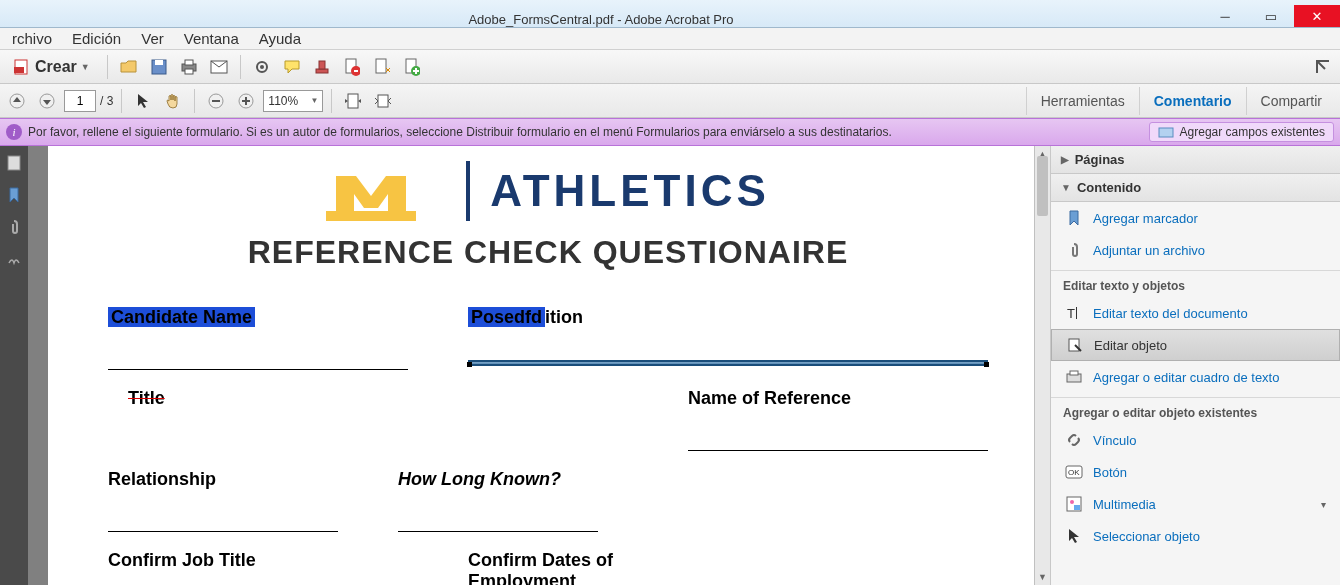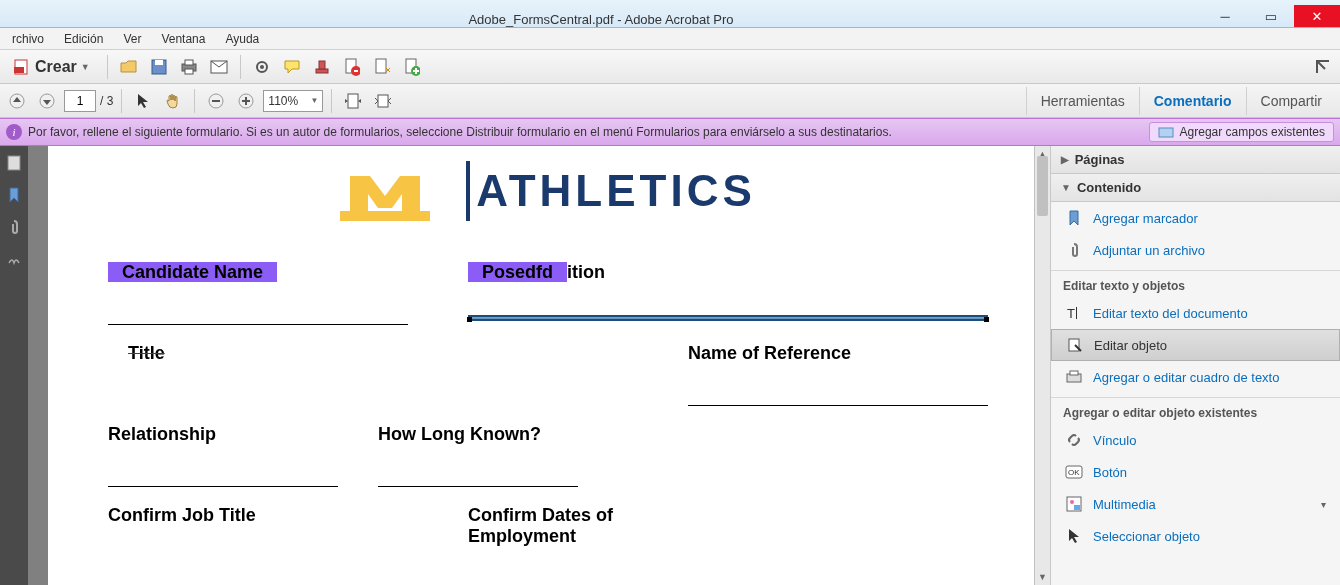--- a/index.html
+++ b/index.html
@@ -8,21 +8,21 @@
 
 .titlebar { height: 28px; background: linear-gradient(#e8f3fb,#d7e9f7); display: flex; align-items: flex-end; border-bottom: 1px solid #9fb8cc; }
 .titlebar .title { flex: 1; text-align: center; font-size: 13px; color: #333; }
 .winbtns { display: flex; }
 .winbtn { width: 46px; height: 22px; display: flex; align-items: center; justify-content: center; font-size: 13px; }
 .winbtn.close { background: #e81123; color: #fff; }
 .winbtn.min,.winbtn.max { color: #333; }
 
 
 .menubar { height: 22px; background: #f3f3f3; display: flex; align-items: center; padding: 0 2px; border-bottom: 1px solid #d0d0d0; }
-.menubar span { padding: 2px 10px; font-size: 12px; }
+.menubar span { padding: 2px 10px; font-size: 15px; }
 
 
 .toolbar { height: 34px; background: linear-gradient(#f8f8f8,#e9e9e9); border-bottom: 1px solid #c8c8c8; display: flex; align-items: center; padding: 0 4px; gap: 4px; }
 .sep { width: 1px; height: 24px; background: #c8c8c8; margin: 0 4px; }
 .tbtn { width: 26px; height: 26px; display: flex; align-items: center; justify-content: center; border: 1px solid transparent; border-radius: 3px; }
 .crear-btn { display: flex; align-items: center; gap: 4px; padding: 0 8px; height: 26px; border: 1px solid transparent; border-radius: 3px; }
 .crear-btn .lbl { font-size: 16px; font-weight: bold; }
 .spacer { flex: 1; }
 .toolbar svg, .navrow svg { display: block; }
 
@@ -40,25 +40,25 @@
 .infobar .icon { width: 16px; height: 16px; background: #a05cc8; border-radius: 50%; color: #fff; display: flex; align-items: center; justify-content: center; font-size: 11px; margin-right: 6px; font-style: italic; font-family: Georgia, serif; }
 .infobar .right { margin-left: auto; display: flex; align-items: center; gap: 6px; background: #f0d9fa; border: 1px solid #c590e0; border-radius: 3px; padding: 2px 8px; }
 
 
 .main { display: flex; height: calc(585px - 28px - 22px - 34px - 34px - 28px); }
 .leftrail { width: 28px; background: #4a4a4a; display: flex; flex-direction: column; align-items: center; padding-top: 6px; gap: 10px; }
 .leftrail .rbtn { width: 22px; height: 22px; display: flex; align-items: center; justify-content: center; color: #ccc; }
 .docarea { flex: 1; background: #808080; position: relative; overflow: hidden; display: flex; }
 .doc-scroll { flex: 1; overflow: hidden; position: relative; }
 .page { position: absolute; left: 20px; top: 0; width: 1000px; background: #fff; padding: 10px 60px 60px 60px; }
-.logo-row { display: flex; align-items: center; justify-content: center; gap: 6px; }
+.logo-row { display: flex; align-items: center; justify-content: center; gap: 20px; }
 .doctitle { text-align: center; font-size: 32px; font-weight: bold; color: #333; margin-top: 8px; letter-spacing: 1px; font-family: Arial, sans-serif; }
 .formrow { display: flex; margin-top: 30px; gap: 40px; }
 .fldlbl { font-size: 18px; font-weight: bold; color: #000; font-family: Arial, sans-serif; }
-.hilite { background: #8b5cf6; padding: 0 14px; }
+.hilite { background: #1d4ed8; padding: 0 3px; }
 .uline { border-bottom: 1px solid #000; height: 8px; margin-top: 10px; }
 .strike { text-decoration: line-through; text-decoration-color: #d00; }
 .selected-obj { border: 2px solid #1a4d7a; height: 6px; position: relative; background: linear-gradient(#7fa8c9,#5a8bb5); }
 .selected-obj::before, .selected-obj::after { content:''; position:absolute; width:5px; height:5px; background:#000; top:0; }
 .selected-obj::before { left:-3px; } .selected-obj::after { right:-3px; }
 .vscroll { width: 16px; background: #e8e8e8; border-left: 1px solid #c0c0c0; position: relative; }
 .vscroll .thumb { position:absolute; left:2px; right:2px; top: 10px; height: 60px; background: #c0c0c0; border-radius: 2px; }
 .vscroll .arr { position: absolute; left: 0; right: 0; height: 16px; display: flex; align-items: center; justify-content: center; font-size: 9px; color: #666; }
 .vscroll .arr.up { top: 0; } .vscroll .arr.dn { bottom: 0; }
 
@@ -277,20 +277,21 @@
     <div class="doc-scroll">
       <div class="page">
         <div class="logo-row">
           <svg width="120" height="70">
             <path d="M10 55 L10 20 L30 20 L45 40 L60 20 L80 20 L80 55 L62 55 L62 38 L52 52 L38 52 L28 38 L28 55 Z" fill="#f7c443"></path>
             <rect x="0" y="55" width="90" height="10" fill="#f7c443"></rect>
           </svg>
           <div style="width:4px;height:60px;background:#1a3a6e;"></div>
           <div style="font-size:44px;font-weight:bold;color:#1a3a6e;letter-spacing:4px;font-family:Arial,sans-serif;">ATHLETICS</div>
         </div>
+        <div class="doctitle">REFERENCE CHECK QUESTIONAIRE</div>
 
         <div class="formrow" style="margin-top:36px;">
           <div style="width:300px;">
             <span class="fldlbl hilite">Candidate Name</span>
             <div class="uline" style="margin-top:34px;"></div>
           </div>
           <div style="flex:1;margin-left:20px;">
             <span class="fldlbl"><span class="hilite">Posedfd</span><span>ition</span></span>
             <div class="selected-obj" style="margin-top:32px;"></div>
           </div>
@@ -304,21 +305,21 @@
             <span class="fldlbl">Name of Reference</span>
             <div class="uline" style="margin-top:34px;"></div>
           </div>
         </div>
 
         <div class="formrow" style="margin-top:18px;">
           <div style="width:230px;">
             <span class="fldlbl">Relationship</span>
             <div class="uline" style="margin-top:34px;"></div>
           </div>
-          <div style="flex:1;">
+          <div style="flex:1;margin-left:20px;font-style:italic;">
             <span class="fldlbl">How Long Known?</span>
             <div class="uline" style="margin-top:34px;width:200px;"></div>
           </div>
         </div>
 
         <div class="formrow" style="margin-top:18px;">
           <div style="width:300px;">
             <span class="fldlbl">Confirm Job Title</span>
           </div>
           <div style="flex:1;margin-left:20px;">

